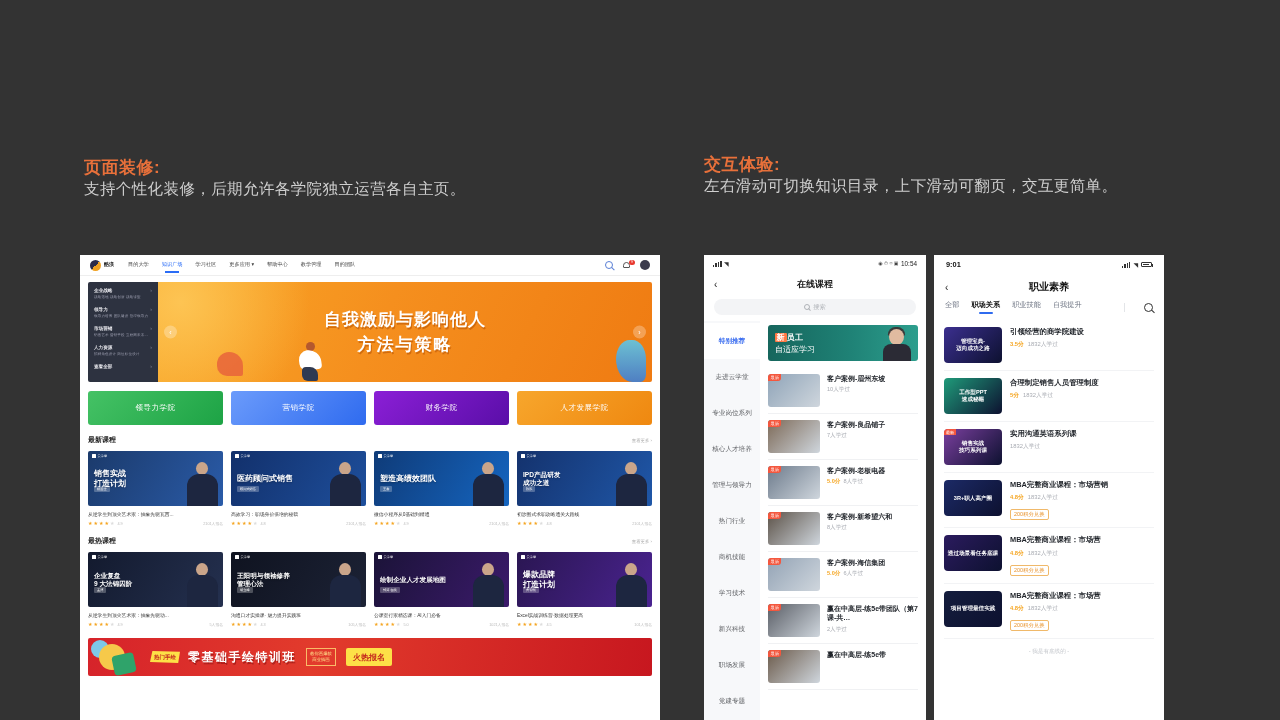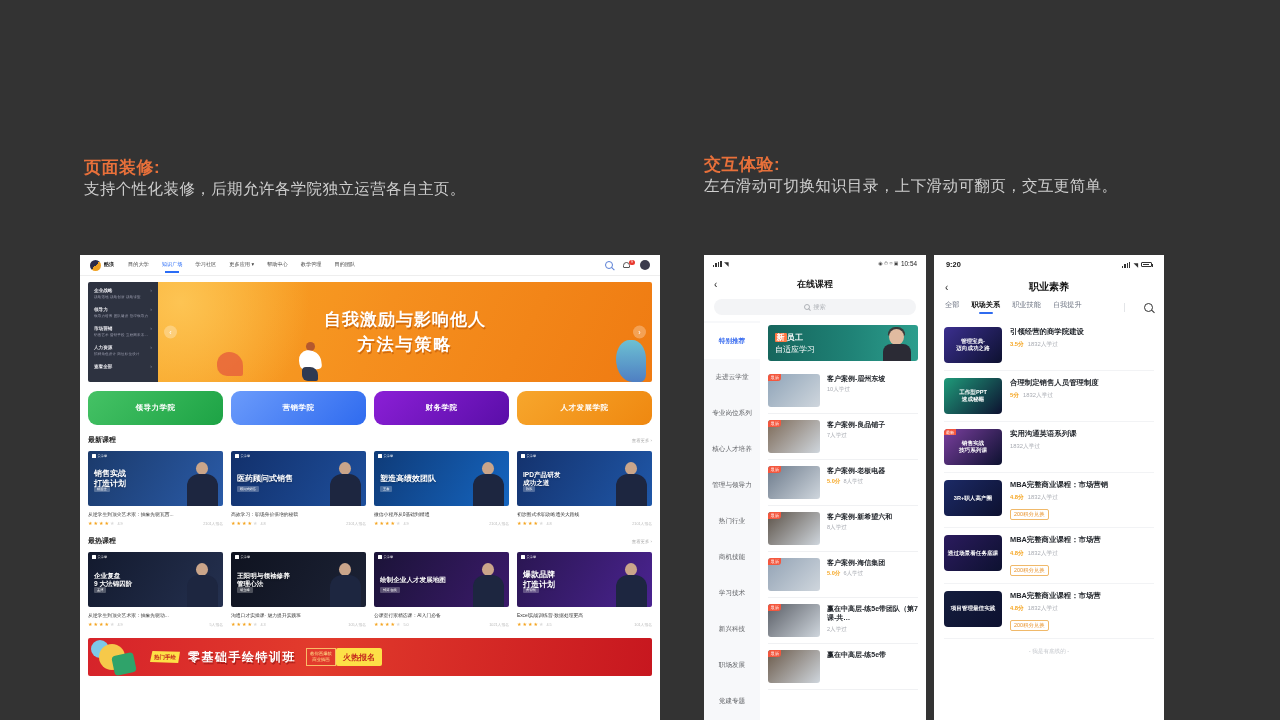--- a/index.html
+++ b/index.html
@@ -134,23 +134,23 @@
     width: 13px; height: 13px; border-radius: 50%;
     background: rgba(255,255,255,.28); color: #fff; font-size: 7px;
     display: flex; align-items: center; justify-content: center; z-index: 4;
   }
   .ban-arrow.l { left: 6px; }
   .ban-arrow.r { right: 6px; }
 
   
   .acads { display: flex; gap: 8px; margin-top: 9px; }
   .acad {
-    flex: 1; height: 34px; border-radius: 9px;
+    flex: 1; height: 34px; border-radius: 3px;
     display: flex; align-items: center; justify-content: center;
-    color: #fff; font-size: 7.5px; font-weight: bold; letter-spacing: .5px;
+    color: #fff; font-size: 7.5px; font-weight: normal; letter-spacing: .5px;
   }
   .acad.c0 { background: linear-gradient(135deg,#45c265,#1da345); }
   .acad.c1 { background: linear-gradient(135deg,#6b9bfb,#2f6bef); }
   .acad.c2 { background: linear-gradient(135deg,#8b1fd6,#5a0ea8); }
   .acad.c3 { background: linear-gradient(135deg,#f7a62c,#ef8810); }
 
   
   .sec { margin-top: 10px; }
   .sec-head { display: flex; align-items: center; justify-content: space-between; }
   .sec-title { font-size: 7px; font-weight: bold; color: #222; }
@@ -230,21 +230,21 @@
   .rb-main {
     color: #fff; font-size: 12px; font-weight: bold; letter-spacing: 1.5px;
     margin-left: 8px; text-shadow: 1px 2px 0 rgba(120,10,10,.5);
   }
   .rb-note {
     margin-left: 10px; border: 1px solid rgba(255,220,120,.8);
     color: #ffe08a; font-size: 4.4px; line-height: 1.3; padding: 2px 3px;
     text-align: center;
   }
   .rb-cta {
-    margin-left: 0; background: #fde047; color: #c4261d;
+    margin-left: 10px; background: #fde047; color: #c4261d;
     font-weight: bold; font-size: 8px; padding: 3.5px 7px; border-radius: 2px;
   }
 
   
   .phone {
     position: absolute; background: #fff; overflow: hidden;
   }
   .phone1 { left: 704px; top: 255px; width: 222px; height: 465px; }
   .ph-status {
     height: 17px; display: flex; align-items: center; justify-content: space-between;
@@ -880,21 +880,21 @@
               </div>
             </div>
             <div class="li-sep"></div>
           </div>
       </div>
     </div>
   </div>
 
   <div class="phone phone2">
     <div class="ph2-status">
-      <span>9:20</span>
+      <span>9:01</span>
       <span style="display:flex;align-items:center;gap:3px;">
         <span class="sig-bars">
             <i></i>
             <i></i>
             <i></i>
             <i></i>
           </span>
         <span class="wifi-g">◥</span>
         <span class="batt">
             <i></i>

